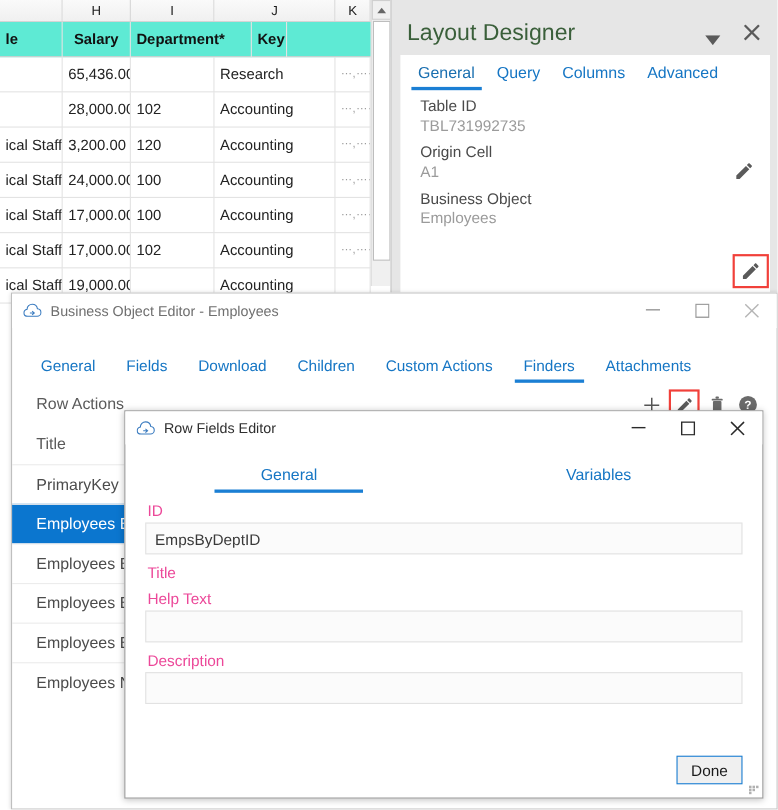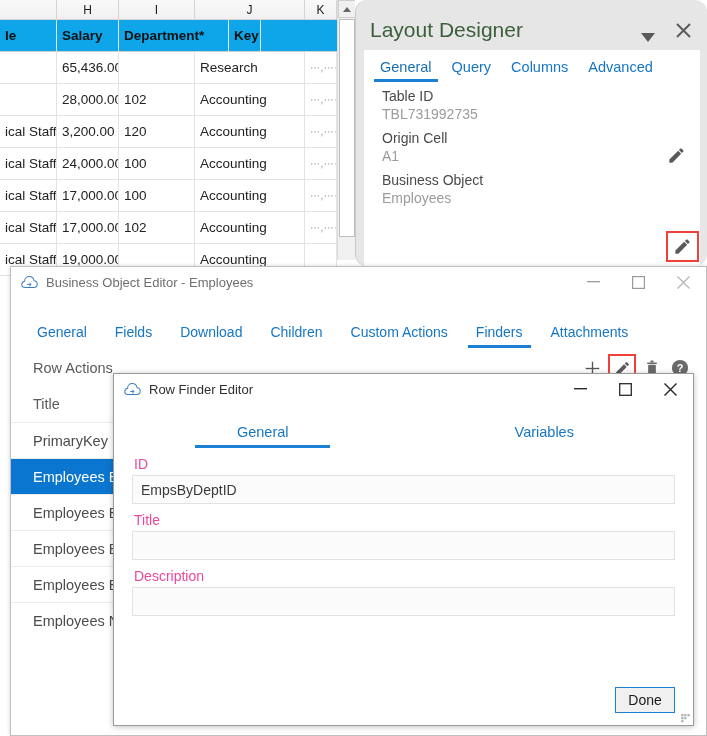--- a/index.html
+++ b/index.html
@@ -23,28 +23,28 @@
   }
   .col-head {
     font-size: 12px; color: #1a1a1a; text-align: center;
     line-height: 20px; border-right: 1px solid #d4d4d4;
     background: linear-gradient(#fafafa,#f0f0f0);
   }
   .grid-row {
     position: absolute; left: 0; width: 355px; display: flex;
     border-bottom: 1px solid #e3e3e3; height: 32px; align-items: center;
   }
-  .grid-row.hdr { background: #0ea5e9; border-bottom: 1px solid #d0d0d0; }
+  .grid-row.hdr { background: #5eead4; border-bottom: 1px solid #d0d0d0; }
   .cell {
     font-size: 13.5px; color: #222; padding: 0 5px;
     border-right: 1px solid #e3e3e3; height: 32px; line-height: 32px;
     overflow: hidden; white-space: nowrap;
   }
   .cell.b { font-weight: bold; font-size: 13.5px; color: #111; }
-  .cell.num { text-align: left; }
+  .cell.num { text-align: center; }
   .cell.dots { color: #9a9a9a; font-size: 10px; letter-spacing: .5px; overflow:hidden;}
 
   
   #sheet-scroll {
     position: absolute; left: 337px; top: 0px; width: 18px; height: 260px;
     background: #f0f0f0; border-left: 1px solid #dcdcdc;
   }
   #sheet-scroll .sb-up {
     width: 18px; height: 18px; background: #f0f0f0;
     display: flex; align-items: center; justify-content: center;
@@ -52,21 +52,21 @@
   }
   #sheet-scroll .sb-thumb {
     position: absolute; top: 19px; left: 1px; width: 16px; height: 218px;
     background: #ffffff; border: 1px solid #bdbdbd;
   }
   .tri-up { width:0;height:0;border-left:4px solid transparent;border-right:4px solid transparent;border-bottom:5px solid #666;}
 
   
   #layout-designer {
     position: absolute; left: 355px; top: 0; width: 352px; height: 266px;
-    background: #e6e6e6; border-left: 1px solid #c8c8c8; border-radius: 12px;
+    background: #e6e6e6; border-left: 1px solid #c8c8c8;
   }
   #ld-title {
     position: absolute; left: 14px; top: 18px;
     font-size: 21px; color: #3a5f3a;
   }
   #ld-caret { position: absolute; right: 52px; top: 28px; cursor: pointer; }
   #ld-close { position: absolute; right: 16px; top: 22px; font-size: 19px; color: #555; cursor: pointer; line-height: 1;}
   #ld-body {
     position: absolute; left: 8px; top: 50px; width: 336px; height: 216px;
     background: #ffffff;
@@ -387,21 +387,21 @@
   </div>
 
   <div id="rf-editor">
     <div id="rf-titlebar">
       <span class="win-icon">
         <svg width="17" height="15" viewBox="0 0 22 18">
           <path d="M5.5 15.5h11c2.5 0 4.5-2 4.5-4.4 0-2.3-1.8-4.2-4.1-4.4C16.4 3.6 13.8 1.3 10.7 1.3 7.4 1.3 4.7 3.9 4.7 7.1v.2C2.6 7.7 1 9.5 1 11.6c0 2.2 1.8 3.9 4.5 3.9z" fill="none" stroke="#3b7cc0" stroke-width="1.3"></path>
           <path d="M8 11.6h5M10.6 9.4l2.6 2.2-2.6 2.2" fill="none" stroke="#3b7cc0" stroke-width="1.2"></path>
         </svg>
       </span>
-      <span class="win-title">Row Finder Editor</span>
+      <span class="win-title">Row Fields Editor</span>
       <span class="win-btns">
         <span class="win-btn">
           <svg width="13" height="2" viewBox="0 0 13 2">
               <rect width="13" height="1.4" fill="#2a2a2a"></rect>
             </svg>
         </span>
         <span class="win-btn">
           <svg width="13" height="13" viewBox="0 0 13 13">
               <rect x="0.7" y="0.7" width="11.6" height="11.6" fill="none" stroke="#2a2a2a" stroke-width="1.3"></rect>
             </svg>
@@ -421,20 +421,21 @@
     </div>
 
     <div class="rf-field">
       <div class="rf-label">ID</div>
       <input class="rf-input" type="text" readonly="" value="EmpsByDeptID" style="">
     </div>
     <div class="rf-field">
       <div class="rf-label">Title</div>
     </div>
     <div class="rf-field">
+      <div class="rf-label">Help Text</div>
       <input class="rf-input" type="text" readonly="" value="" style="">
     </div>
     <div class="rf-field">
       <div class="rf-label">Description</div>
       <input class="rf-input" type="text" readonly="" value="" style="">
     </div>
 
     <div id="rf-footer">
       <button id="done-btn">Done</button>
     </div>

